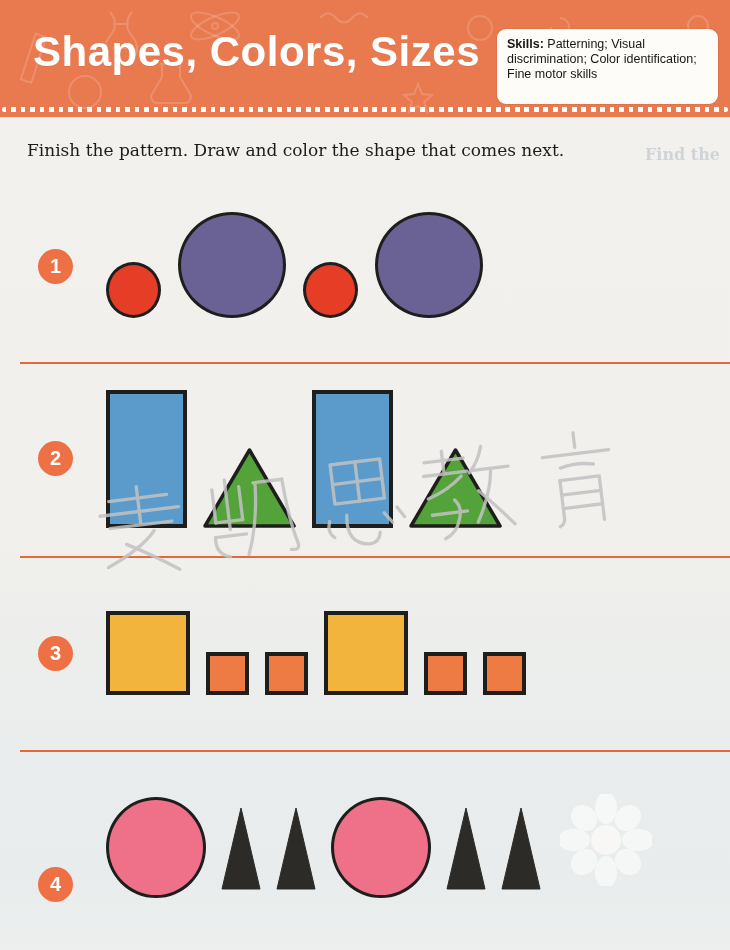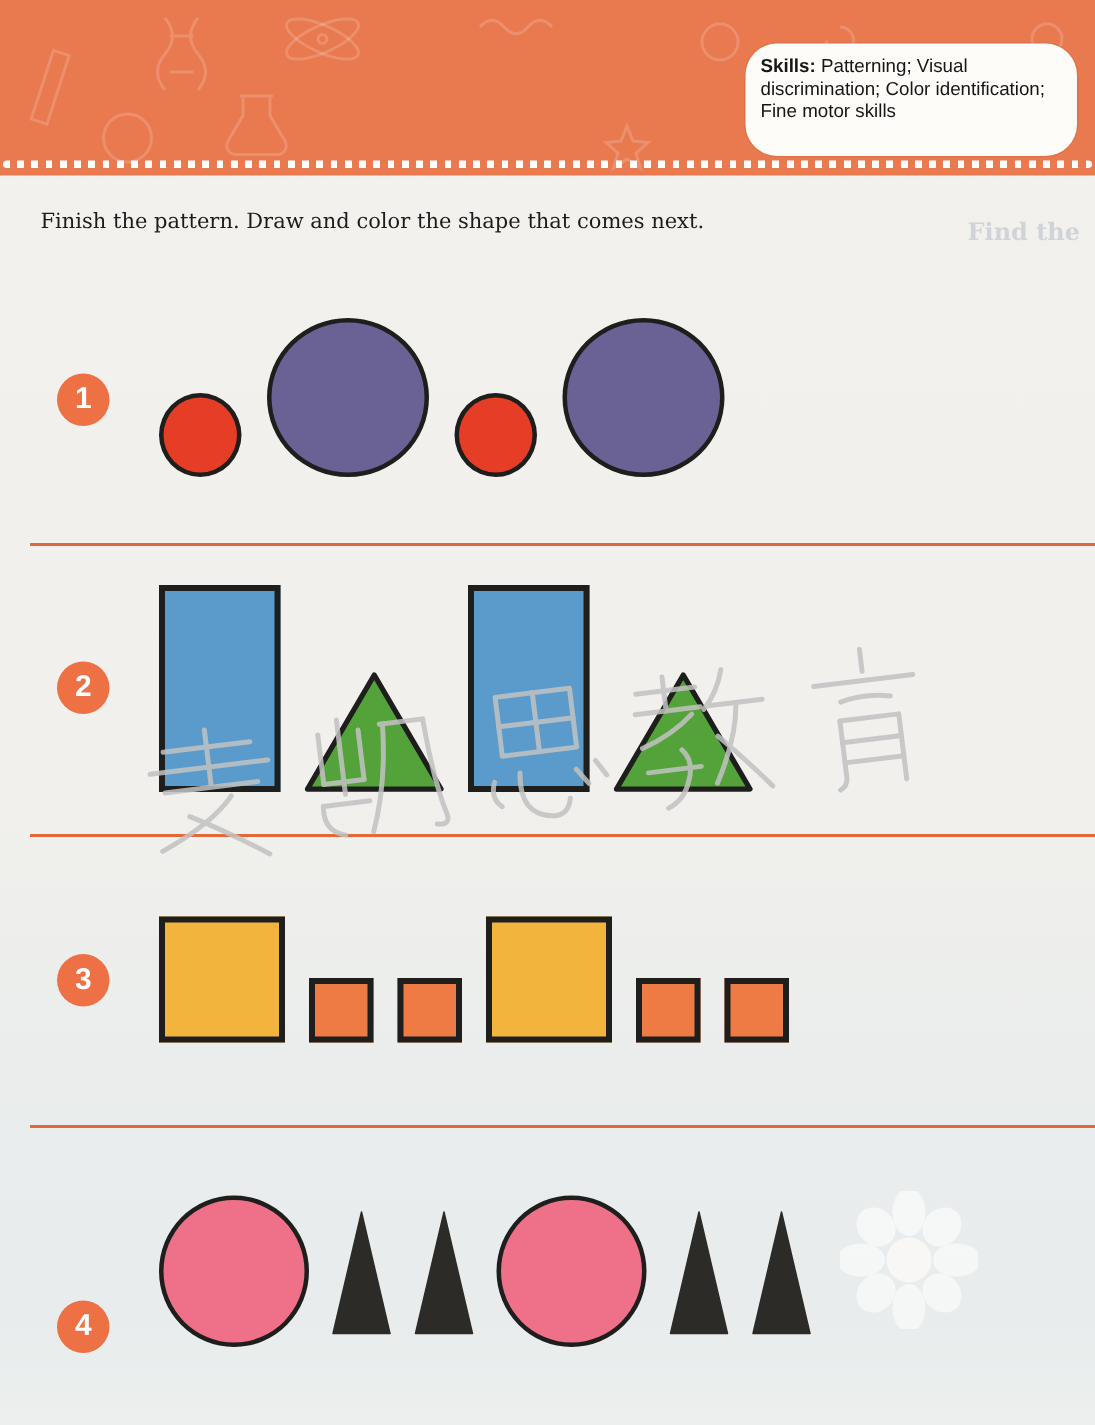--- a/index.html
+++ b/index.html
@@ -11,34 +11,34 @@
   
   #header{position:absolute;left:0;top:0;width:730px;height:117px;}
   #header .doodles{position:absolute;inset:0;}
   #title{
     position:absolute;left:33px;top:28px;
     font-size:42px;font-weight:700;color:#ffffff;letter-spacing:.5px;
     text-shadow:0 1px 0 rgba(0,0,0,.06);
   }
   #skills-box{
     position:absolute;left:497px;top:29px;width:221px;height:75px;
-    background:#fdfcf8;border-radius:21px;box-sizing:border-box;
+    background:#fdfcf8;border-radius:9px;box-sizing:border-box;
     padding:8px 10px;box-shadow:0 0 0 1px rgba(0,0,0,.05);
   }
   #skills-box p{margin:0;font-size:12.5px;line-height:15px;color:#161616;}
   #skills-box b{font-weight:700;}
   #dotted-line{
     position:absolute;left:2px;right:2px;top:107px;height:5px;
     background:repeating-linear-gradient(90deg,#ffffff 0 4.5px,transparent 4.5px 9.5px);
     border-radius:3px;
   }
   
   #instruction{
     position:absolute;left:27px;top:140px;width:660px;
-    font-family:"DejaVu Serif",serif;font-size:14px;color:#1c1c1c;
+    font-family:"DejaVu Serif",serif;font-size:17px;color:#1c1c1c;
   }
   #bleed-text{
     position:absolute;left:645px;top:145px;
     font-family:"DejaVu Serif",serif;font-weight:700;font-size:16px;
     color:rgba(140,152,175,.33);
     text-align:center;
   }
   
   .divider{position:absolute;left:20px;right:0;height:2px;}
   .badge{
@@ -77,20 +77,21 @@
         <path d="M110 12 q10 12 0 24 q-10 12 0 24 M132 12 q-10 12 0 24 q10 12 0 24 M113 24 h16 M113 48 h16"></path>
         <circle cx="480" cy="28" r="12"></circle>
         <path d="M320 18 q8 -9 16 0 t16 0 t16 0"></path>
         <path d="M660 82 v14 M653 89 h14"></path>
         <circle cx="698" cy="26" r="10"></circle>
           <path d="M705 33 l9 9"></path>
         <rect x="28" y="34" width="11" height="48" transform="rotate(18 33 58)"></rect>
         <path d="M560 18 a9 9 0 1 1 -9 9 m9 3 v8"></path>
       </g>
     </svg>
+    <div id="title">Shapes, Colors, Sizes</div>
     <div id="skills-box">
       <p><b>Skills:</b><span> Patterning; Visual discrimination; Color identification; Fine motor skills</span></p>
     </div>
     <div id="dotted-line"></div>
   </div>
 
   <div id="instruction">Finish the pattern. Draw and color the shape that comes next.</div>
   <div id="bleed-text">Find the</div>
 
   <div id="rows">

